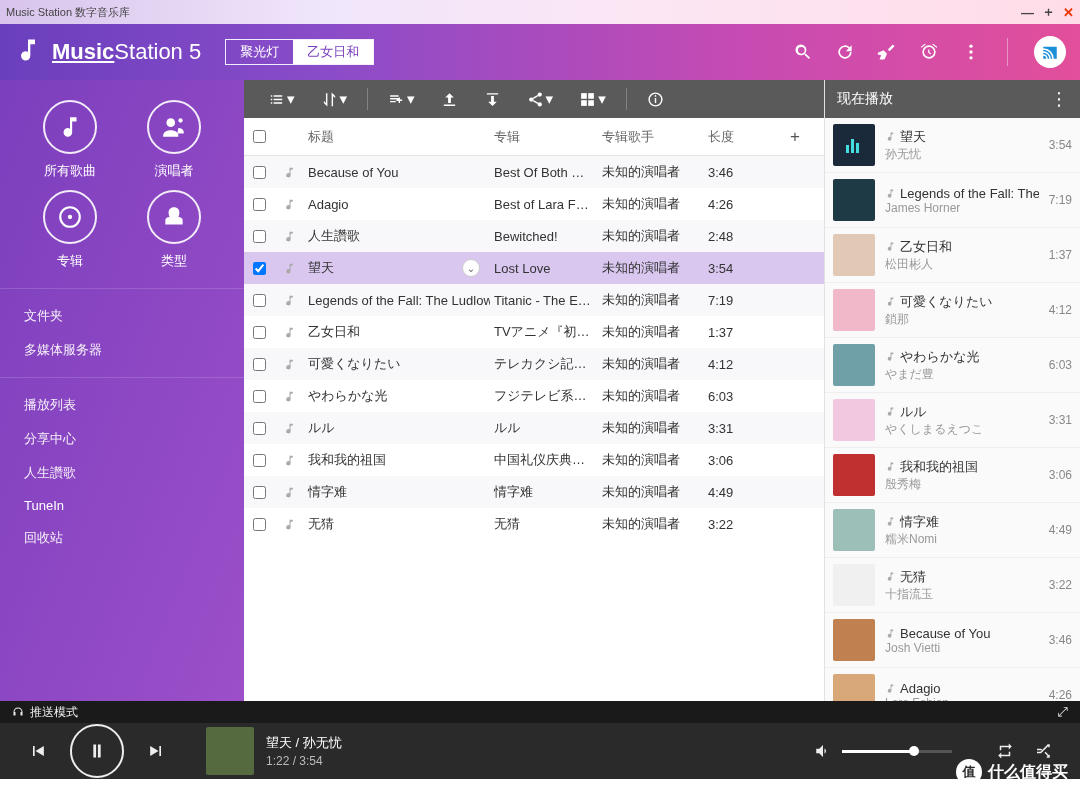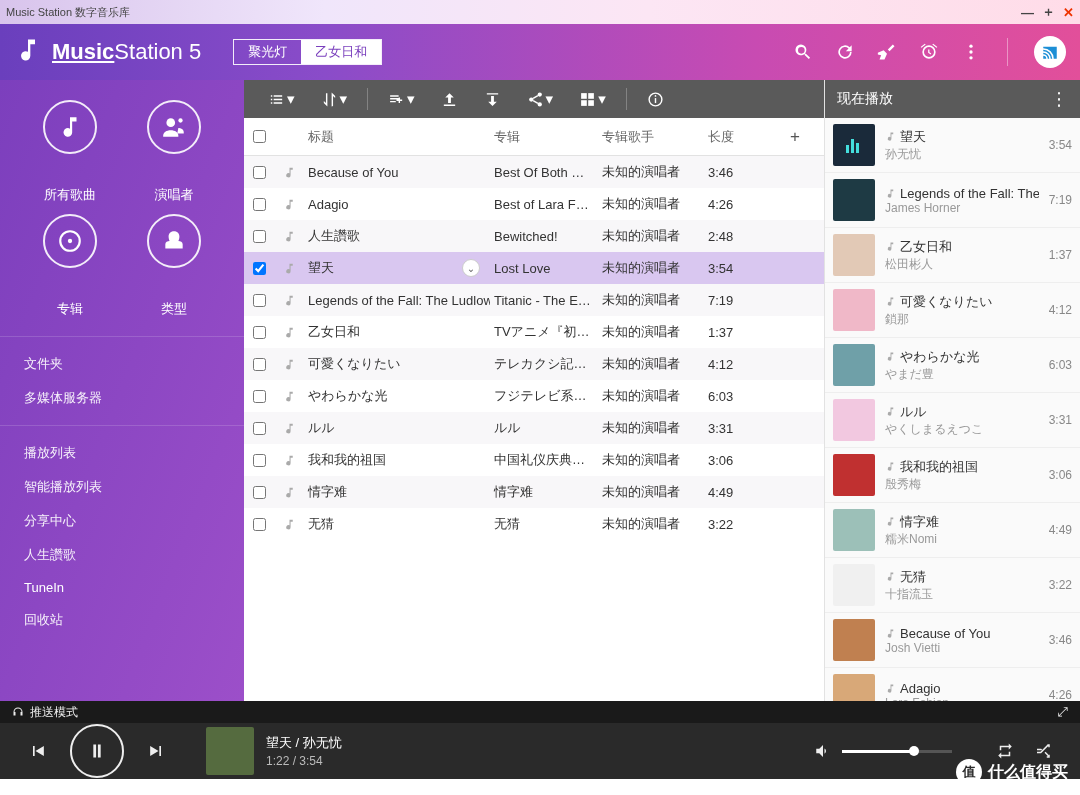--- a/index.html
+++ b/index.html
@@ -8,39 +8,39 @@
 .titlebar { height: 24px; background: linear-gradient(to right, #d8c4ec 0%, #f0e6fb 30%, #fce6f4 60%, #ffdce8 100%); display: flex; align-items: center; padding: 0 6px; font-size: 11px; color: #444; }
 .titlebar .spacer { flex: 1; }
 .titlebar .win-btn { margin-left: 8px; font-size: 13px; font-weight: bold; cursor: pointer; }
 .titlebar .win-close { color: #e30; }
 
 .header { height: 56px; background: linear-gradient(to right, #6a3fbd 0%, #8a4cc9 30%, #c84bb2 70%, #e24f9a 100%); display: flex; align-items: center; color: #fff; padding: 0 14px; }
 .logo-group { display: flex; align-items: center; gap: 10px; }
 .logo-icon svg { width: 28px; height: 28px; }
 .logo-text { font-size: 22px; font-weight: 300; }
 .logo-text b { font-weight: 600; text-decoration: underline; }
-.mode-tabs { display: flex; margin-left: 32px; border: 1px solid rgba(255,255,255,.9); }
+.mode-tabs { display: flex; margin-left: 24px; border: 1px solid rgba(255,255,255,.9); }
 .mode-tab { padding: 3px 14px; font-size: 13px; cursor: pointer; }
 .mode-tab.active { background: #fff; color: #7a3fbd; }
 .header .spacer { flex: 1; }
 .header-icons { display: flex; align-items: center; gap: 22px; }
 .header-icons .hicon { width: 20px; height: 20px; cursor: pointer; display: flex; align-items: center; justify-content: center; }
 .header-icons .hicon svg { width: 20px; height: 20px; fill: #fff; }
 .header-divider { width: 1px; height: 28px; background: rgba(255,255,255,.4); margin: 0 4px; }
 .header-circle { width: 32px; height: 32px; border-radius: 50%; background: #fff; display: flex; align-items: center; justify-content: center; cursor: pointer; }
 .header-circle svg { width: 18px; height: 18px; fill: #1c8fd6; }
 
 .body { display: flex; height: calc(100% - 18px - 56px - 22px - 78px); }
 
 .sidebar { width: 244px; background: linear-gradient(to bottom right, #7c3fbd, #9c4fc9); color: #fff; display: flex; flex-direction: column; padding-top: 14px; }
 .sb-tiles { display: grid; grid-template-columns: 1fr 1fr; gap: 10px 0; padding: 6px 18px 18px; }
 .sb-tile { display: flex; flex-direction: column; align-items: center; gap: 8px; cursor: pointer; }
 .sb-tile .circle { width: 54px; height: 54px; border: 2px solid rgba(255,255,255,.9); border-radius: 50%; display: flex; align-items: center; justify-content: center; }
 .sb-tile .circle svg { width: 26px; height: 26px; fill: #fff; }
-.sb-tile .lbl { font-size: 13px; margin-top: 24px; }
+.sb-tile .lbl { font-size: 13px; }
 .sb-list { display: flex; flex-direction: column; justify-content: space-between; }
 .sb-list .group { border-top: 1px solid rgba(255,255,255,.15); padding: 10px 0; }
 .sb-item { padding: 8px 24px; font-size: 13px; cursor: pointer; color: rgba(255,255,255,.92); }
 .sb-item.active { color: #fff; font-weight: 500; }
 
 .main { flex: 1; min-width: 0; display: flex; flex-direction: column; background: #fff; }
 .toolbar { height: 38px; background: #5a5a5a; display: flex; align-items: center; padding: 0 14px; gap: 6px; }
 .tool-btn { color: #fff; padding: 4px 10px; cursor: pointer; display: flex; align-items: center; gap: 2px; font-size: 15px; }
 .tool-btn svg { width: 17px; height: 17px; fill: #fff; }
 .tool-sep { width: 1px; height: 22px; background: rgba(255,255,255,.25); margin: 0 4px; }
@@ -206,21 +206,20 @@
           <span class="lbl">类型</span>
         </div>
       </div>
     <div class="sb-list" id="sb-list">
         <div class="group">
           <div class="sb-item">文件夹</div>
           <div class="sb-item">多媒体服务器</div>
         </div>
         <div class="group">
           <div class="sb-item">播放列表</div>
-          <div class="sb-item">智能播放列表</div>
           <div class="sb-item">分享中心</div>
           <div class="sb-item">人生讚歌</div>
           <div class="sb-item active">TuneIn</div>
           <div class="sb-item">回收站</div>
         </div>
       </div>
   </div>
 
   <div class="main">
     <div class="toolbar">

